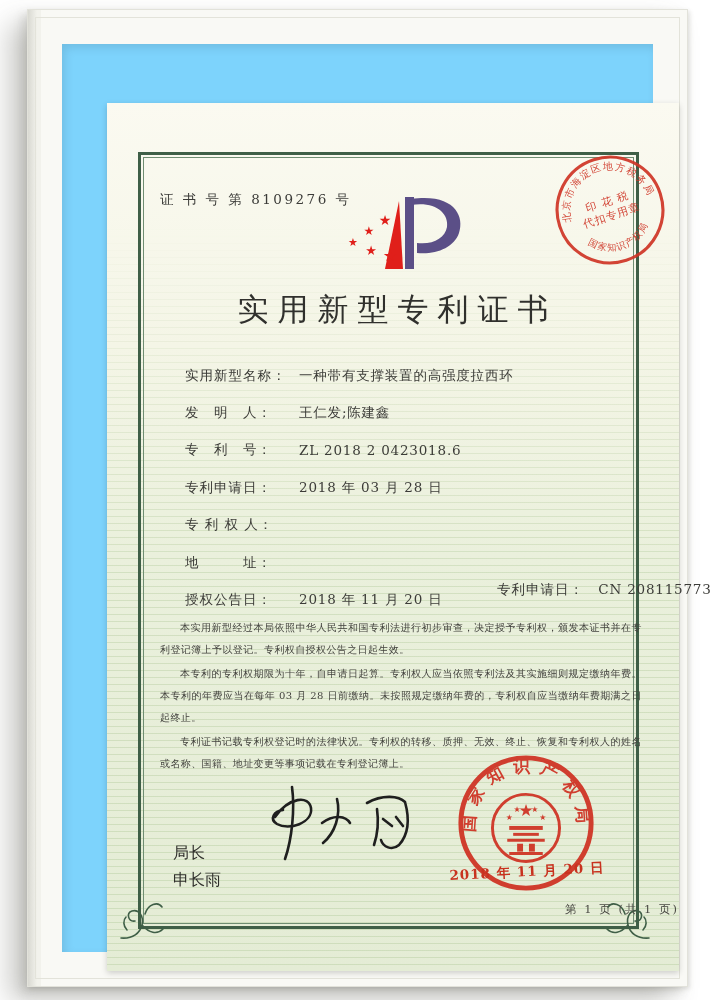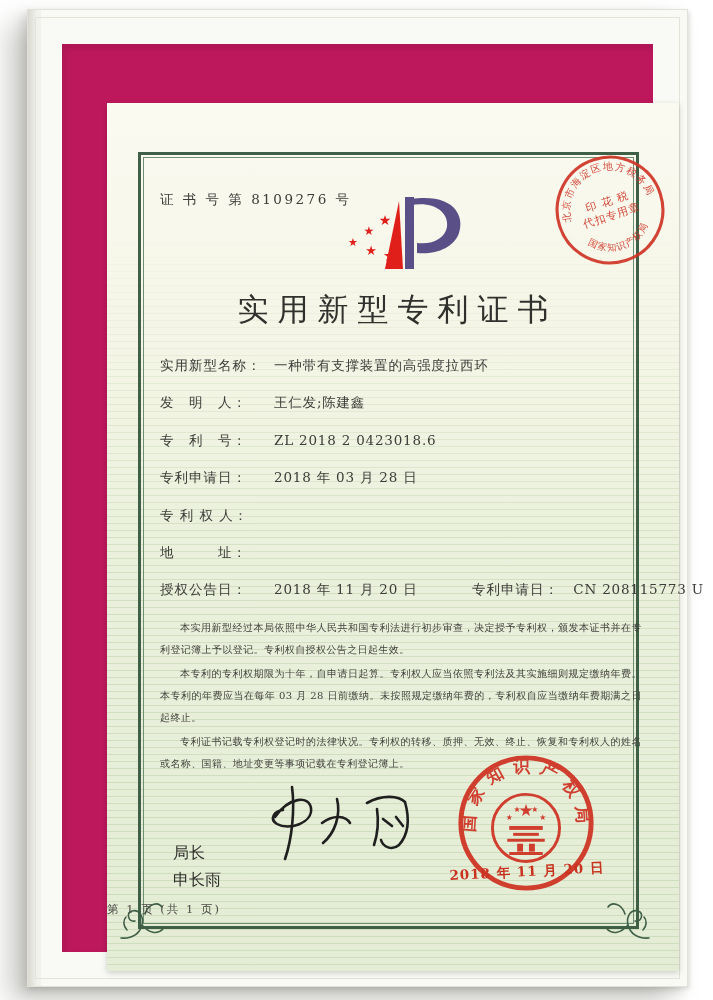--- a/index.html
+++ b/index.html
@@ -5,21 +5,21 @@
   html,body{margin:0;padding:0;background:#ffffff;}
   .stage{position:relative;width:713px;height:1000px;background:#ffffff;overflow:hidden;
          font-family:"DejaVu Serif","Liberation Serif",serif;}
   
   .frame{position:absolute;left:27px;top:9px;width:659px;height:976px;background:#f9f9f5;
          box-shadow:-18px 14px 26px rgba(80,80,70,.30),-5px 5px 9px rgba(80,80,70,.16),2px 2px 4px rgba(120,120,110,.18);
          border:1px solid #e2e2da;}
   .frame .bevel1{position:absolute;inset:7px;border:1px solid #e3e3da;}
   .frame .side{position:absolute;left:0;top:0;bottom:0;width:13px;
          background:linear-gradient(90deg,#d9d9d2,#f2f2ec 70%);}
-  .mat{position:absolute;inset:34px;background:#be185d;box-shadow:inset 3px 4px 10px rgba(0,0,0,.10);}
+  .mat{position:absolute;inset:34px;background:#7dd3fc;box-shadow:inset 3px 4px 10px rgba(0,0,0,.10);}
   
   .paper{position:absolute;left:45px;top:59px;width:572px;height:868px;
          background:linear-gradient(180deg,#fbfaf1 0%,#f4f5e6 28%,#eaf0dc 52%,#e4ecd5 100%);
          box-shadow:0 2px 6px rgba(0,0,0,.18);}
   .guilloche{position:absolute;inset:0;pointer-events:none;
          background:repeating-linear-gradient(180deg,rgba(130,170,100,.22) 0 1px,rgba(0,0,0,0) 1px 7px);
          -webkit-mask-image:linear-gradient(180deg,transparent 0 14%,rgba(0,0,0,.55) 32%,#000 55%);
          mask-image:linear-gradient(180deg,transparent 0 14%,rgba(0,0,0,.55) 32%,#000 55%);}
   
   .rule{position:absolute;left:31px;top:49px;width:495px;height:771px;border:3px solid #3f5f47;}
@@ -27,34 +27,34 @@
   .flourish{position:absolute;width:46px;height:46px;}
   .flourish.fl{left:12px;top:795px;}
   .flourish.fr{left:498px;top:795px;transform:scaleX(-1);}
   
   .certno{position:absolute;left:53px;top:88px;font-size:13.5px;letter-spacing:2.5px;color:#3b3b38;}
   .logo{position:absolute;left:226px;top:90px;width:160px;height:82px;}
   .taxstamp{position:absolute;left:446px;top:50px;width:114px;height:114px;transform:rotate(-18deg);opacity:.92;}
   .title{position:absolute;left:0;top:186px;width:100%;text-align:center;font-size:31px;font-weight:400;
          letter-spacing:9px;text-indent:9px;color:#30302d;}
   .fields{position:absolute;left:53px;top:254px;width:486px;font-size:13.5px;color:#3c3c38;}
-  .frow{position:relative;height:37.4px;display:flex;align-items:flex-start;white-space:nowrap;}
+  .frow{position:relative;height:37.4px;display:flex;align-items:center;white-space:nowrap;margin-left:25px;}
   .flabel{display:inline-block;min-width:104px;letter-spacing:1px;}
   .fvalue{margin-left:10px;letter-spacing:.8px;}
   .pair2{position:absolute;left:312px;top:0;}
   .body{position:absolute;left:53px;top:514px;width:482px;font-size:10px;line-height:22px;
         color:#43433e;text-align:justify;letter-spacing:.4px;}
   .body p{margin:0 0 2px 0;text-indent:2em;}
   .signblock{position:absolute;left:66px;top:712px;font-family:"DejaVu Sans","Liberation Sans",sans-serif;
         color:#2e2e2a;font-size:16px;line-height:27px;margin-top:24px;}
   .signature{position:absolute;left:138px;top:678px;width:180px;height:84px;}
   .seal{position:absolute;left:345px;top:646px;width:148px;height:148px;opacity:.95;}
   .sealdate{position:absolute;left:330px;top:760px;width:180px;text-align:center;color:#c8321f;
         font-size:13.5px;font-weight:700;letter-spacing:1px;transform:rotate(-3deg);}
-  .footer{position:absolute;left:0;top:799px;width:100%;text-align:left;font-size:11.5px;
+  .footer{position:absolute;left:0;top:799px;width:100%;text-align:right;font-size:11.5px;
         letter-spacing:2px;color:#4a4a44;}
   .visually-hidden{position:absolute;width:1px;height:1px;overflow:hidden;clip:rect(0 0 0 0);}
   .red{fill:#cf3526;}
   .redln{stroke:#cf3526;fill:none;}
 </style>
 </head>
 <body>
 
 <div class="stage">
   <div class="frame">

